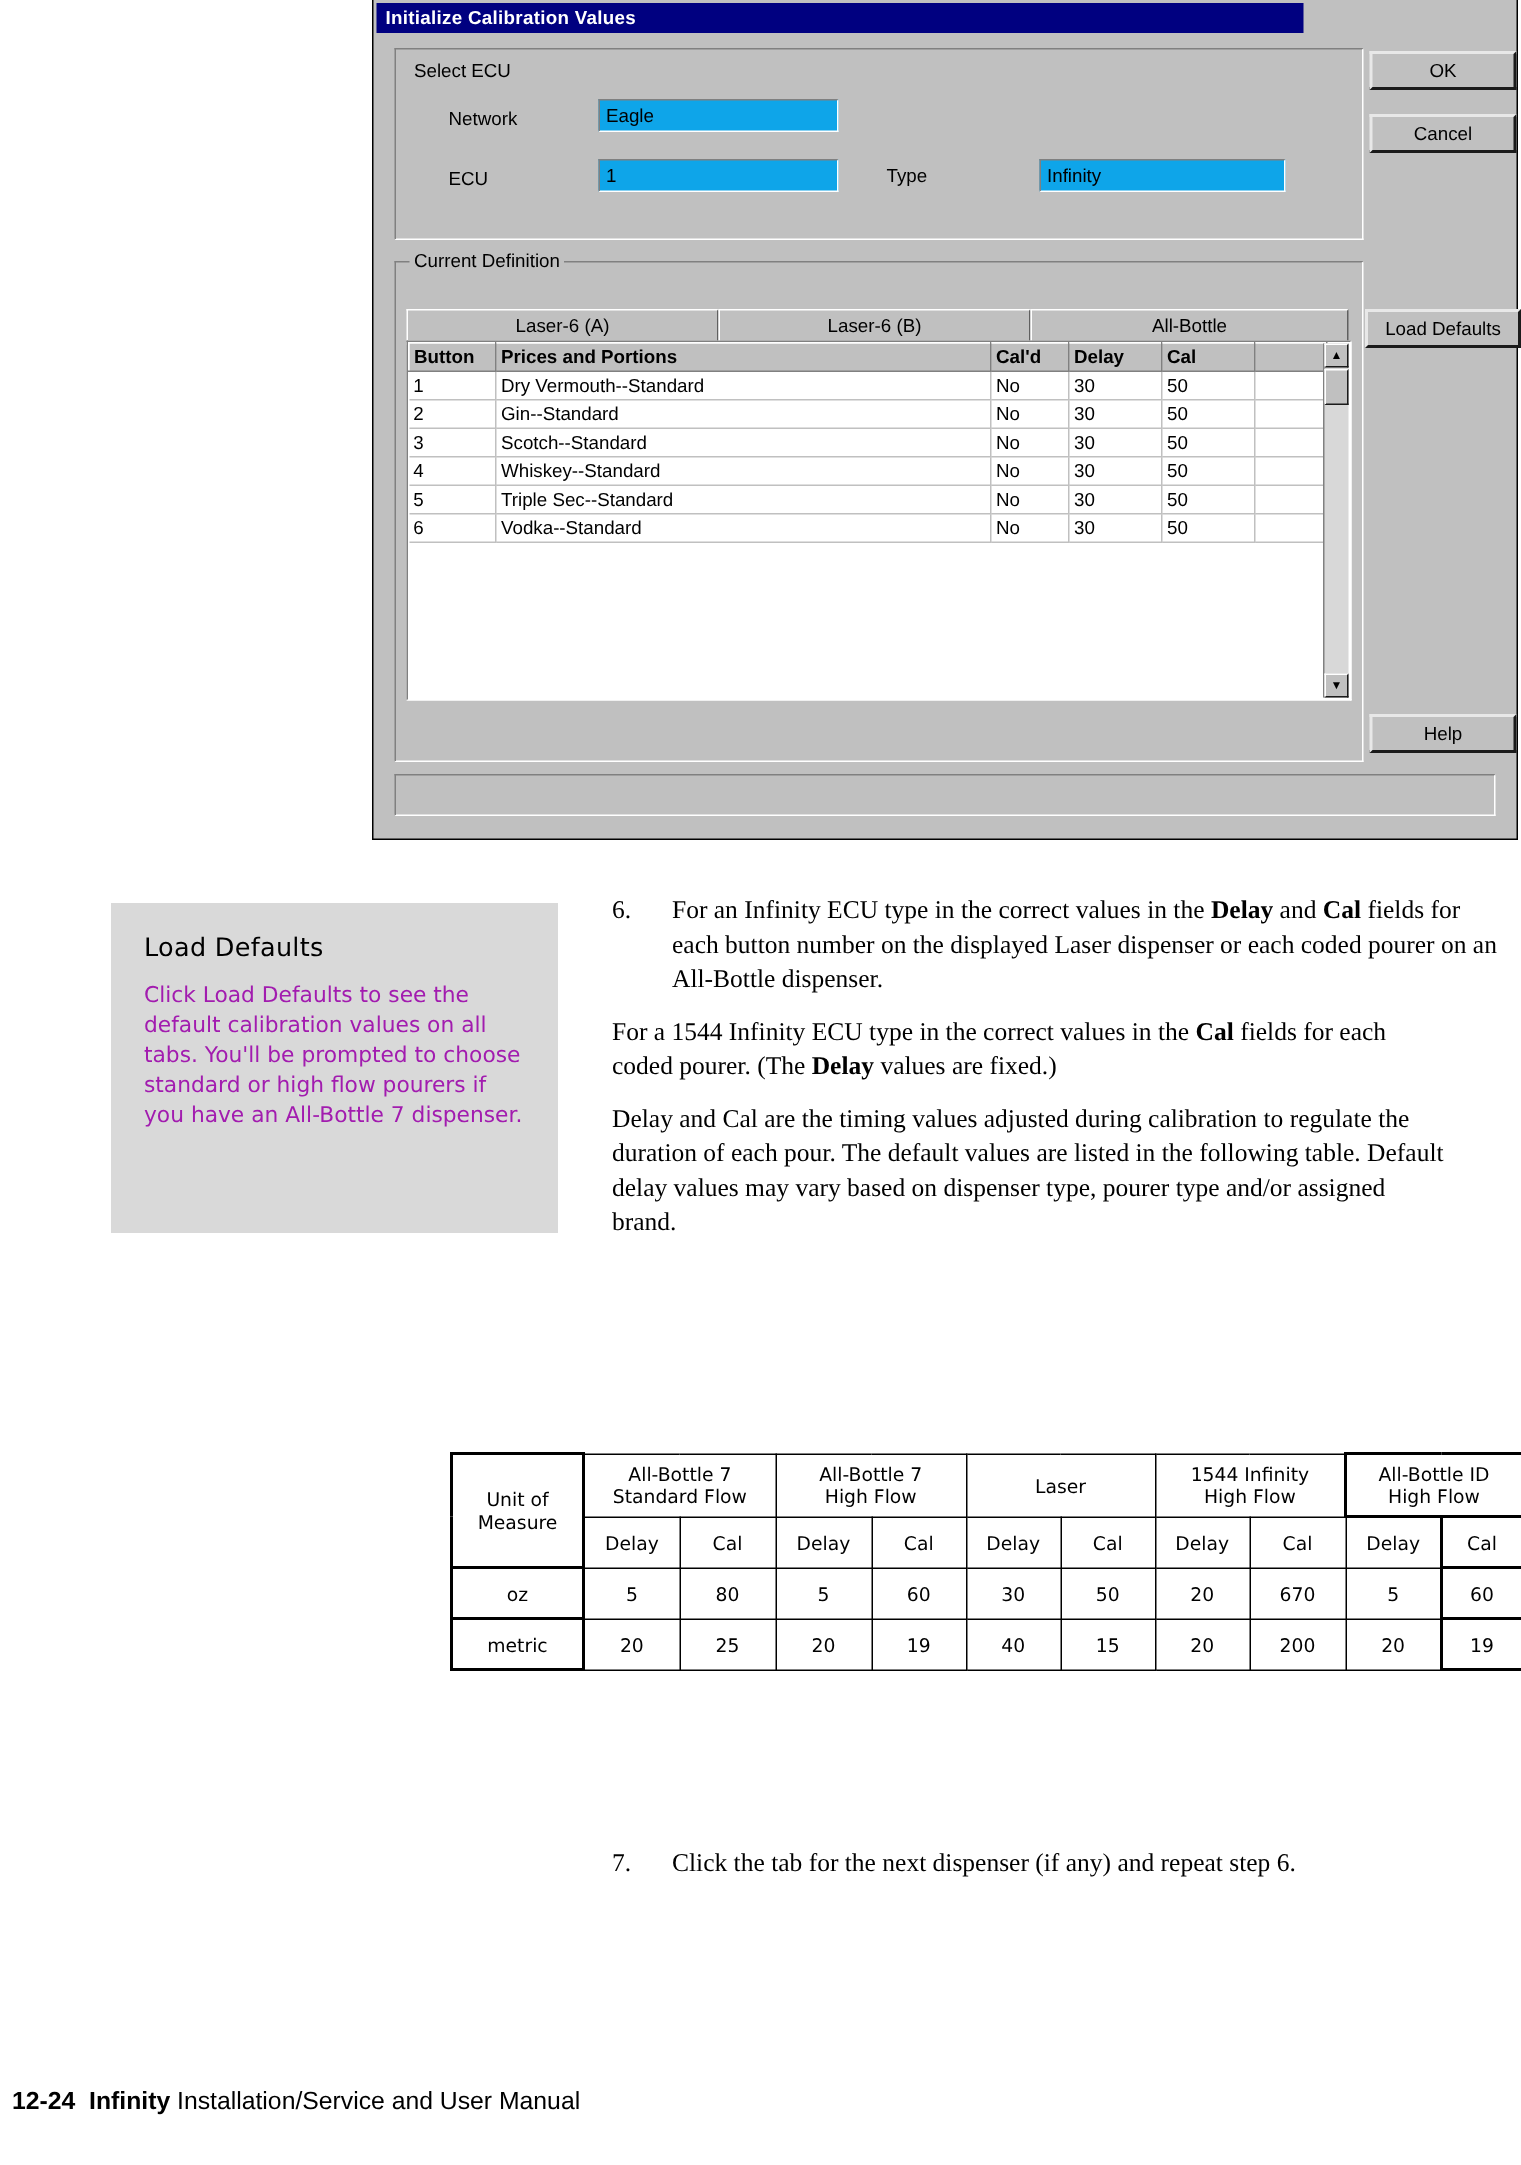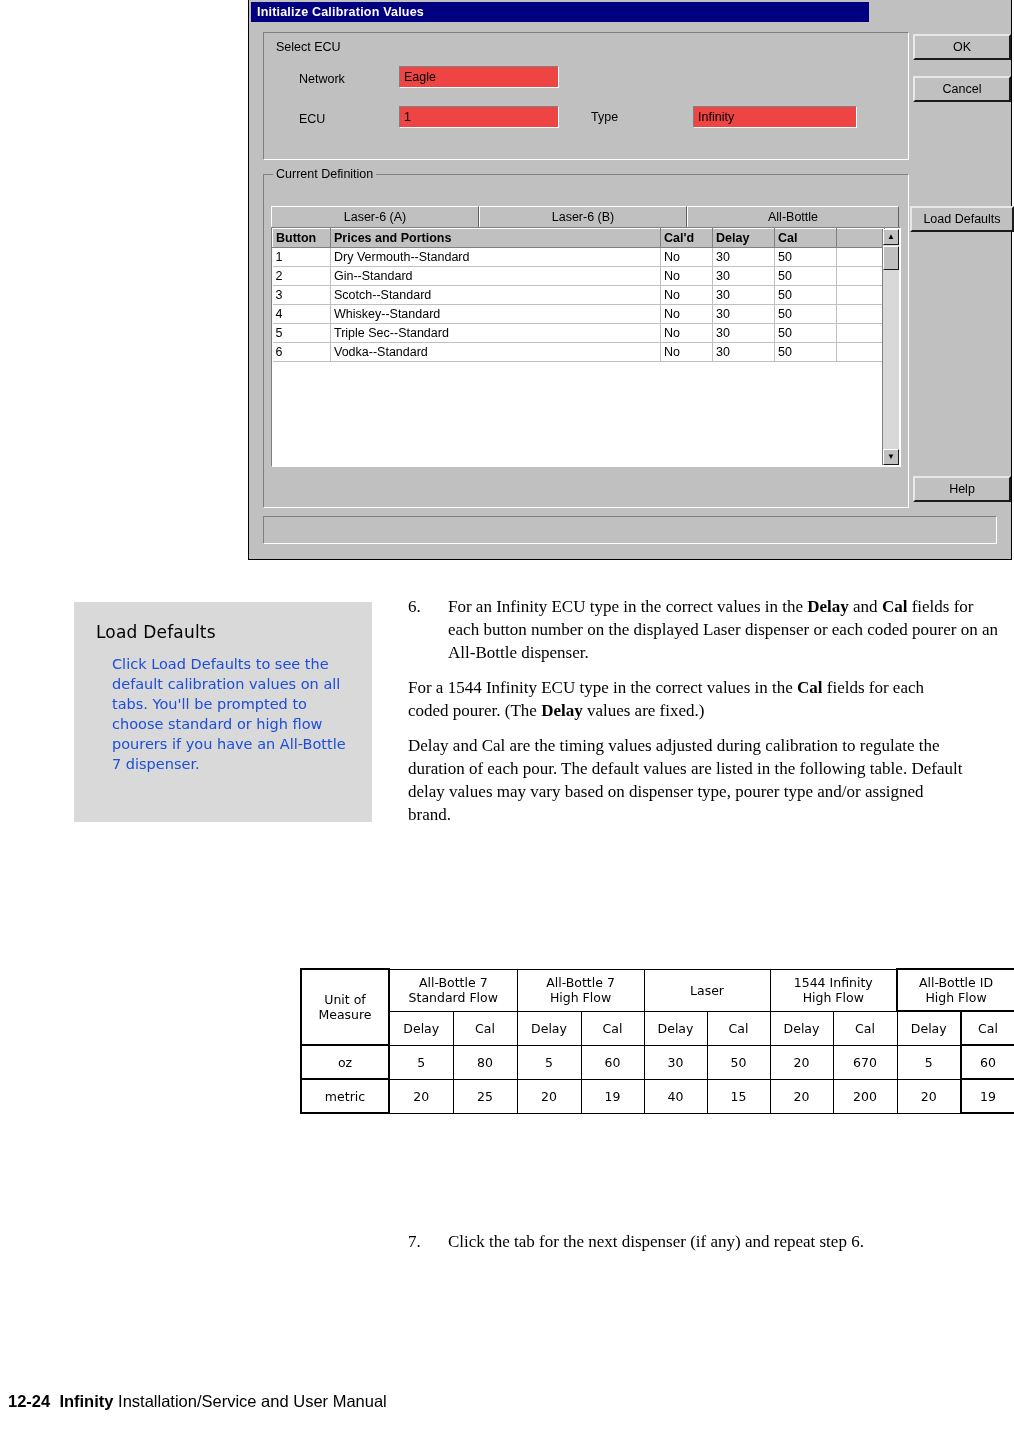--- a/index.html
+++ b/index.html
@@ -65,21 +65,21 @@
     background: #c0c0c0;
     padding: 0 3px;
   }
   .fld-label {
     position: absolute;
     font-size: 12.5px;
     color: #000000;
   }
   .textbox {
     position: absolute;
-    background: #ef4444;
+    background: #0ea5e9;
     border: 1px solid #808080;
     border-right-color: #ffffff;
     border-bottom-color: #ffffff;
     box-sizing: border-box;
     font-size: 12.5px;
     font-family: "Liberation Sans", sans-serif;
     color: #000000;
     padding-left: 4px;
     line-height: 20px;
   }
@@ -214,22 +214,21 @@
   }
   .note-title {
     font-size: 17px;
     color: #000000;
     margin-bottom: 12px;
     letter-spacing: 0.2px;
   }
   .note-body {
     font-size: 14.5px;
     line-height: 20px;
-    color: #1d4ed8;
-    margin-left: 16px;
+    color: #a21caf;
   }
 
   
   .steps {
     position: absolute;
     left: 408px; top: 595px;
     width: 600px;
   }
   .step {
     position: relative;

